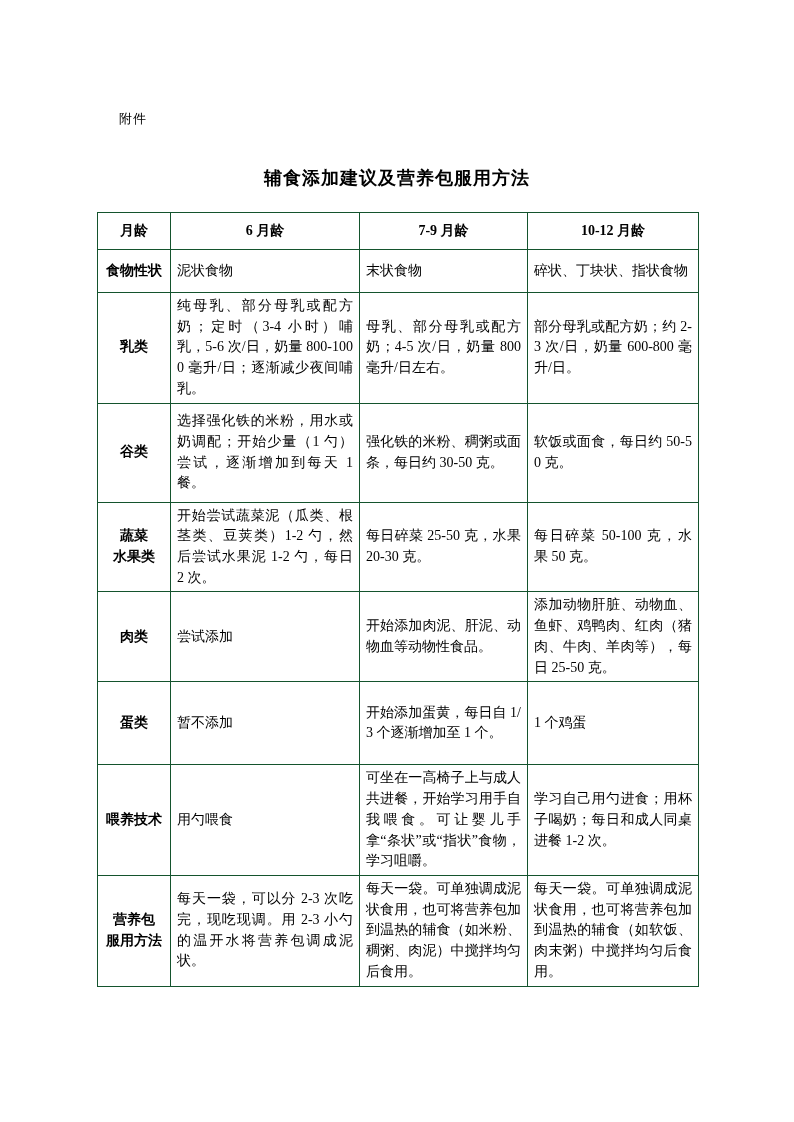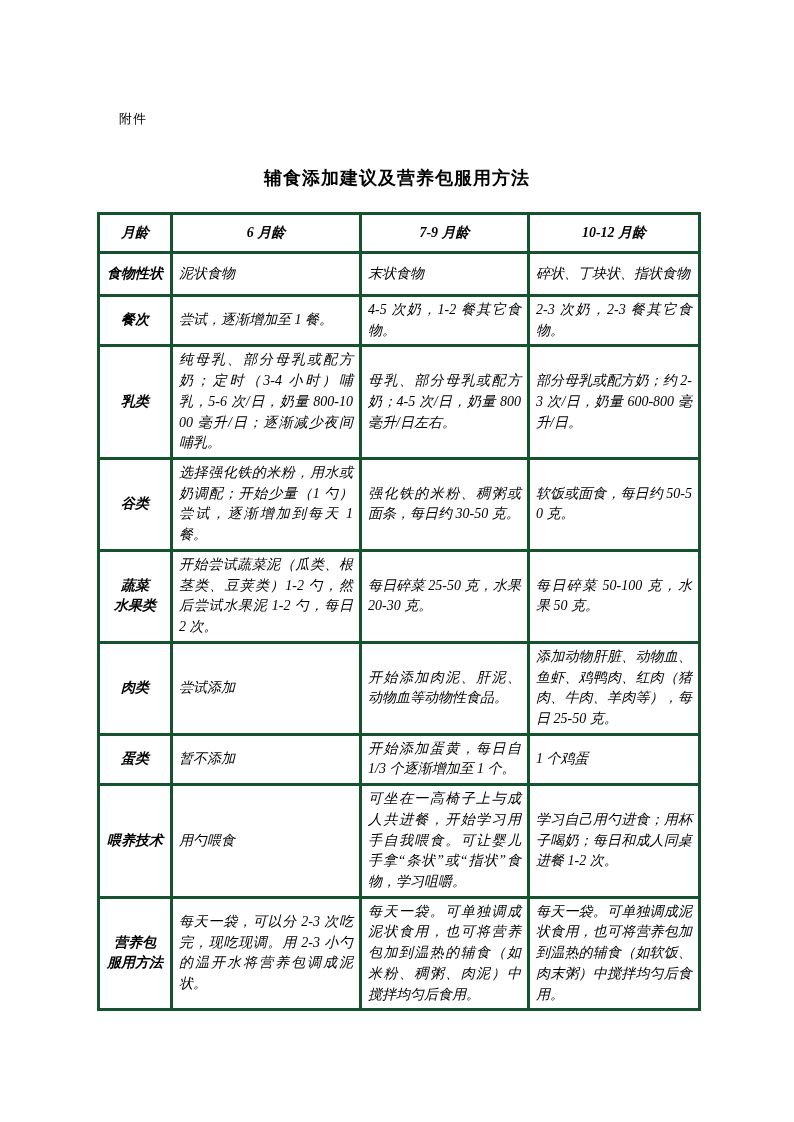--- a/index.html
+++ b/index.html
@@ -33,26 +33,25 @@
   table.feeding-table {
     position: absolute;
     left: 97px;
     top: 212px;
     width: 601px;
     border-collapse: collapse;
     table-layout: fixed;
     font-size: 14px;
   }
   .feeding-table th, .feeding-table td {
-    border: 3px solid #14532d;
+    border: 1px solid #14532d;
     padding: 3px 6px;
     line-height: 1.48;
     vertical-align: middle;
     word-break: break-all;
-    font-style: italic;
   }
   .feeding-table thead th {
     text-align: center;
     font-weight: bold;
     height: 30px;
   }
   .feeding-table tbody th.row-label {
     text-align: center;
     font-weight: bold;
     white-space: pre-line;
@@ -104,26 +103,20 @@
         </tr>
     </thead>
     <tbody id="body-rows">
         <tr>
           <th class="row-label">食物性状</th>
           <td>泥状食物</td>
           <td>末状食物</td>
           <td>碎状、丁块状、指状食物</td>
         </tr>
         <tr>
-          <th class="row-label">餐次</th>
-          <td>尝试，逐渐增加至 1 餐。</td>
-          <td>4-5 次奶，1-2 餐其它食物。</td>
-          <td>2-3 次奶，2-3 餐其它食物。</td>
-        </tr>
-        <tr>
           <th class="row-label">乳类</th>
           <td>纯母乳、部分母乳或配方奶；定时（3-4 小时）哺乳，5-6 次/日，奶量 800-1000 毫升/日；逐渐减少夜间哺乳。</td>
           <td>母乳、部分母乳或配方奶；4-5 次/日，奶量 800 毫升/日左右。</td>
           <td>部分母乳或配方奶；约 2-3 次/日，奶量 600-800 毫升/日。</td>
         </tr>
         <tr>
           <th class="row-label">谷类</th>
           <td>选择强化铁的米粉，用水或奶调配；开始少量（1 勺）尝试，逐渐增加到每天 1 餐。</td>
           <td>强化铁的米粉、稠粥或面条，每日约 30-50 克。</td>
           <td>软饭或面食，每日约 50-50 克。</td>

